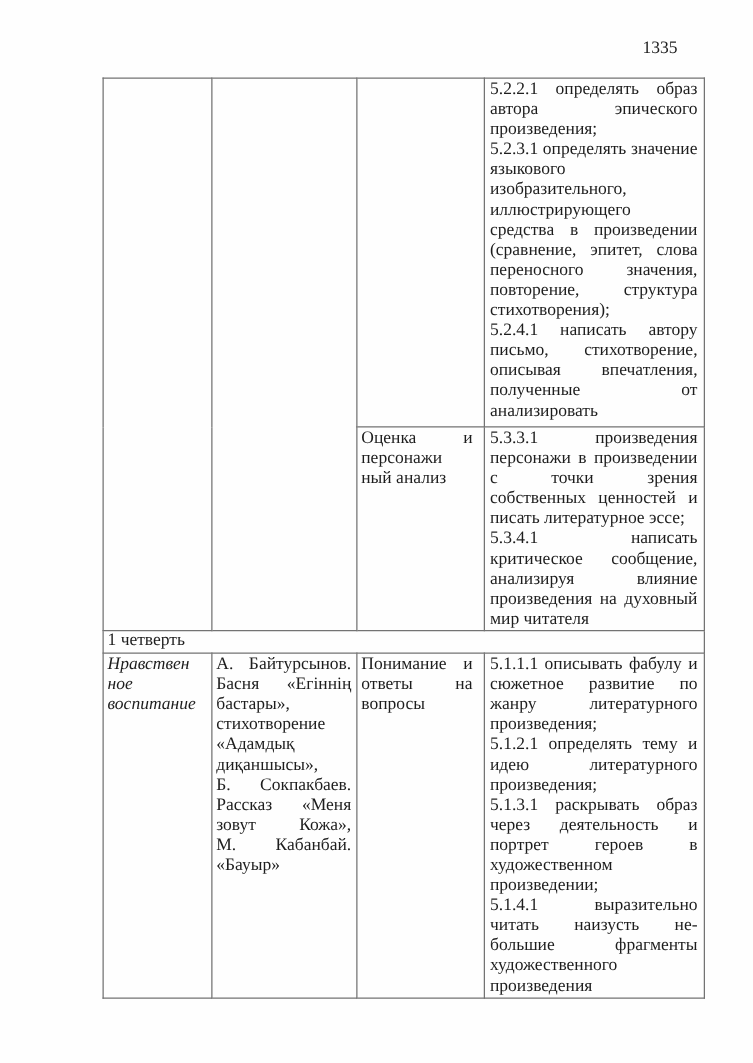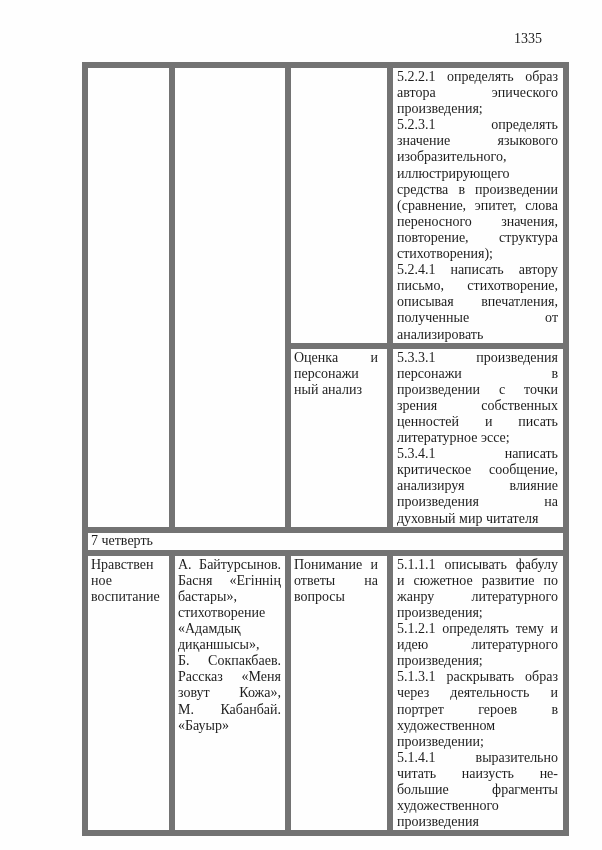--- a/index.html
+++ b/index.html
@@ -19,25 +19,25 @@
     text-align: right;
   }
   table.curriculum {
     position: absolute;
     left: 82px; top: 62px;
     width: 481px;
     border-collapse: collapse;
     table-layout: fixed;
   }
   table.curriculum td {
-    border: 6px solid #737373;
+    border: 1px solid #737373;
     vertical-align: top;
     overflow: hidden;
   }
-  td.c1 { padding: 1px 4px 0 3px; }
+  td.c1 { padding: 1px 4px 0 3px; font-style: italic; }
   td.c2 { padding: 1px 4px 0 3px; }
   td.c3 { padding: 1px 9px 0 3px; }
   td.c4 { padding: 1px 5px 0 4px; }
   td.section { padding: 0 3px 1px 3px; }
   tr.r1 { height: 279px; }
   tr.r2 { height: 159px; }
   tr.r3 { height: 17px; }
   tr.r4 { height: 274px; }
   p.cell-text {
     margin: 0;
@@ -70,21 +70,21 @@
     <tr class="r2">
       <td class="c3">
         <p class="cell-text">Оценка и персонажи ный анализ</p>
       </td>
       <td class="c4">
         <p class="cell-text">5.3.3.1 произведения персонажи в произведении с точки зрения собственных ценностей и писать литературное эссе;</p>
         <p class="cell-text">5.3.4.1 написать критическое сообщение, анализируя влияние произведения на духовный мир читателя</p>
       </td>
     </tr>
     <tr class="r3">
-      <td class="section" colspan="4">7 четверть</td>
+      <td class="section" colspan="4">1 четверть</td>
     </tr>
     <tr class="r4">
       <td class="c1">
         <p class="cell-text">Нравствен ное воспитание</p>
       </td>
       <td class="c2">
         <p class="cell-text">А.&nbsp;Байтурсынов. Басня «Егіннің бастары», стихотворение «Адамдық диқаншысы», Б.&nbsp;Сокпакбаев. Рассказ «Меня зовут Кожа», М.&nbsp;Кабанбай. «Бауыр»</p>
       </td>
       <td class="c3">
         <p class="cell-text">Понимание и ответы на вопросы</p>

